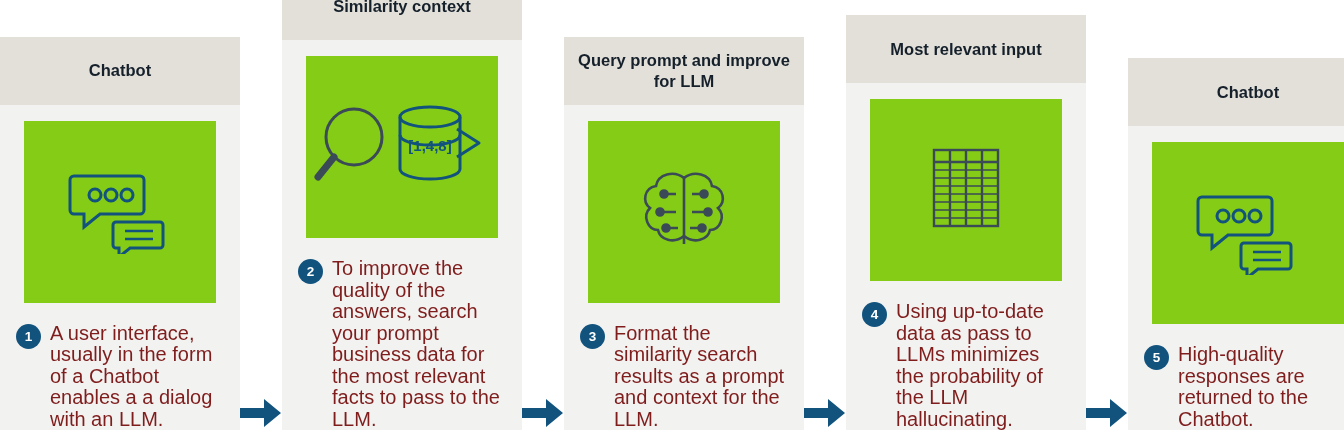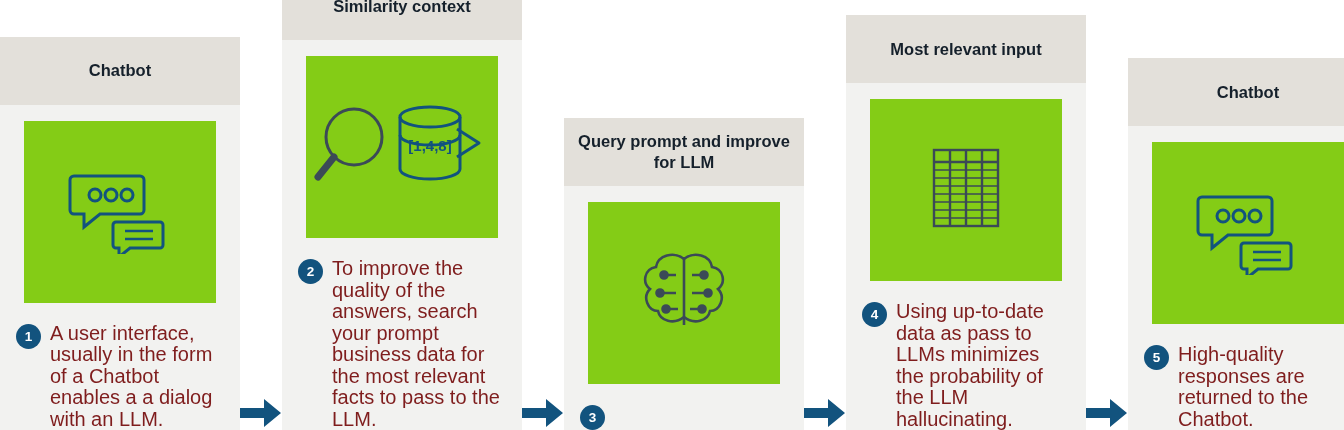--- a/index.html
+++ b/index.html
@@ -173,20 +173,21 @@
           <circle cx="22" cy="44" r="3.5" fill="#3b4a57"></circle>
           <circle cx="28" cy="60" r="3.5" fill="#3b4a57"></circle>
           <circle cx="66" cy="26" r="3.5" fill="#3b4a57"></circle>
           <circle cx="70" cy="44" r="3.5" fill="#3b4a57"></circle>
           <circle cx="64" cy="60" r="3.5" fill="#3b4a57"></circle>
         </svg>
       </span>
     </div>
     <div class="desc">
       <div class="badge">3</div>
+      <div class="desc-text">Format the similarity search results as a prompt and context for the LLM.</div>
     </div>
   </div>
 
   <div class="arrow">
     <span>
       <svg width="42" height="34" viewBox="0 0 42 34">
         <path d="M0 12 h24 v-9 l17 14 -17 14 v-9 h-24 z" fill="#12537e"></path>
       </svg>
     </span>
   </div>

